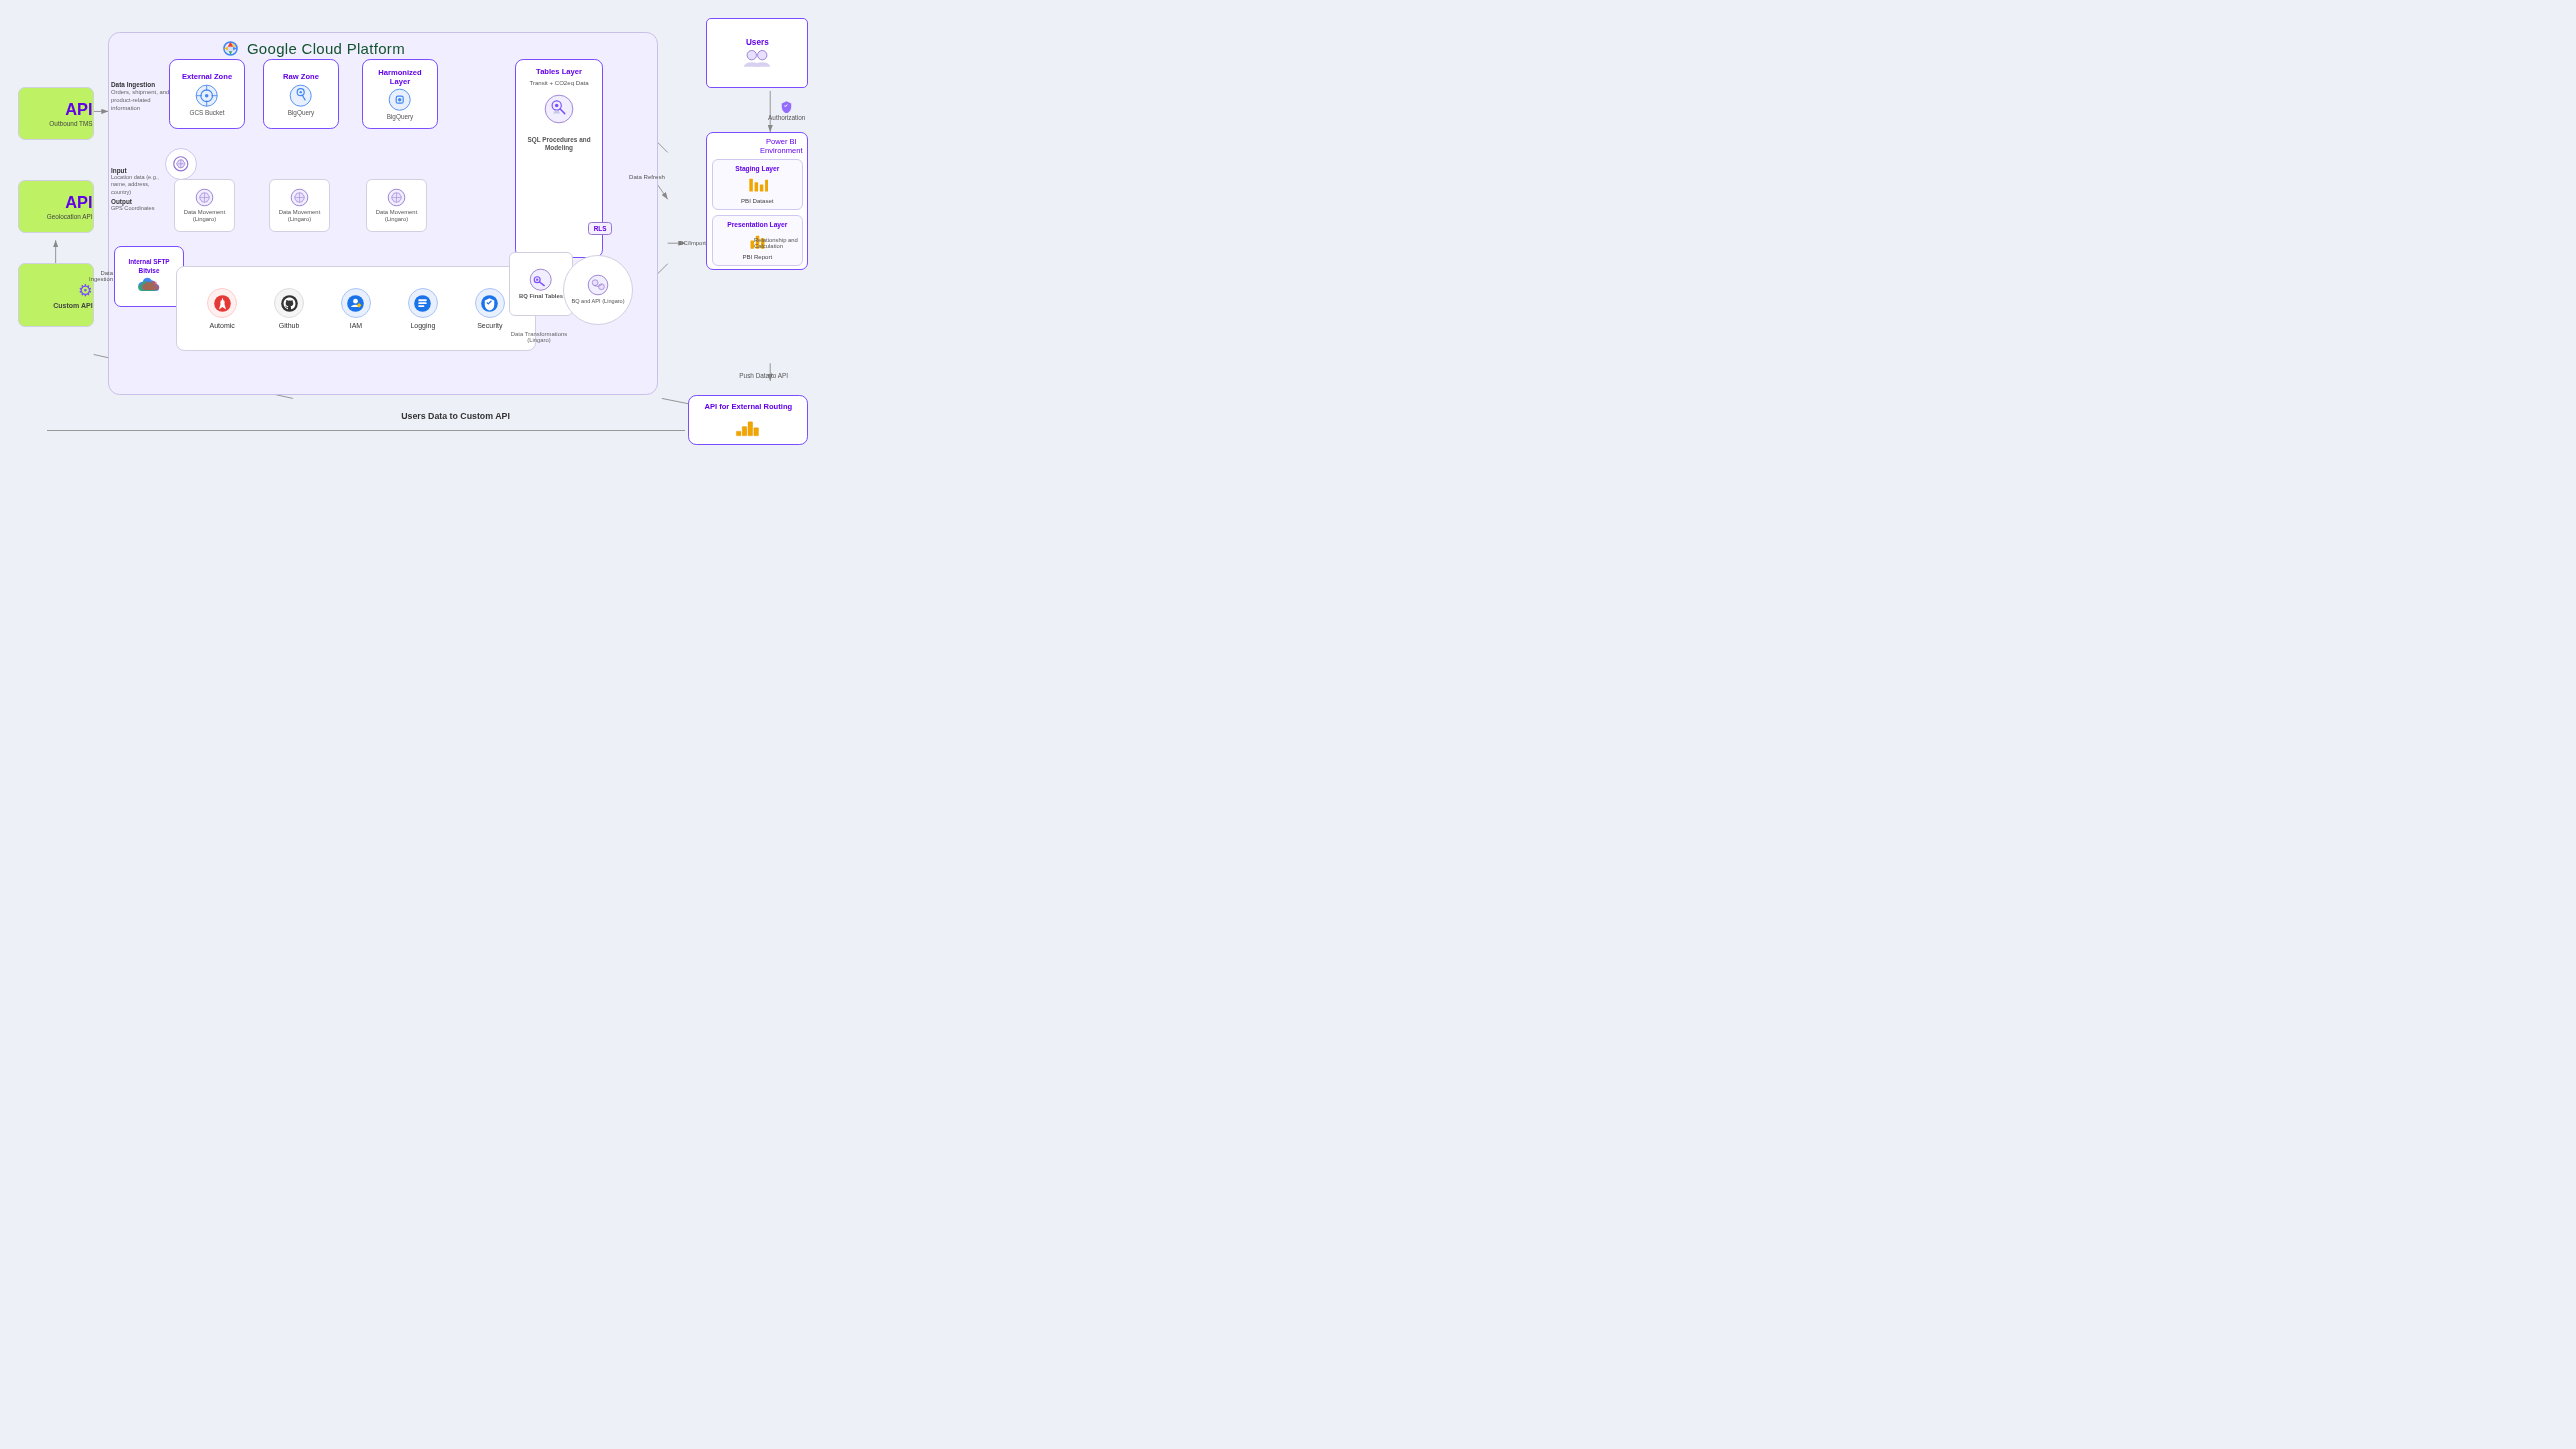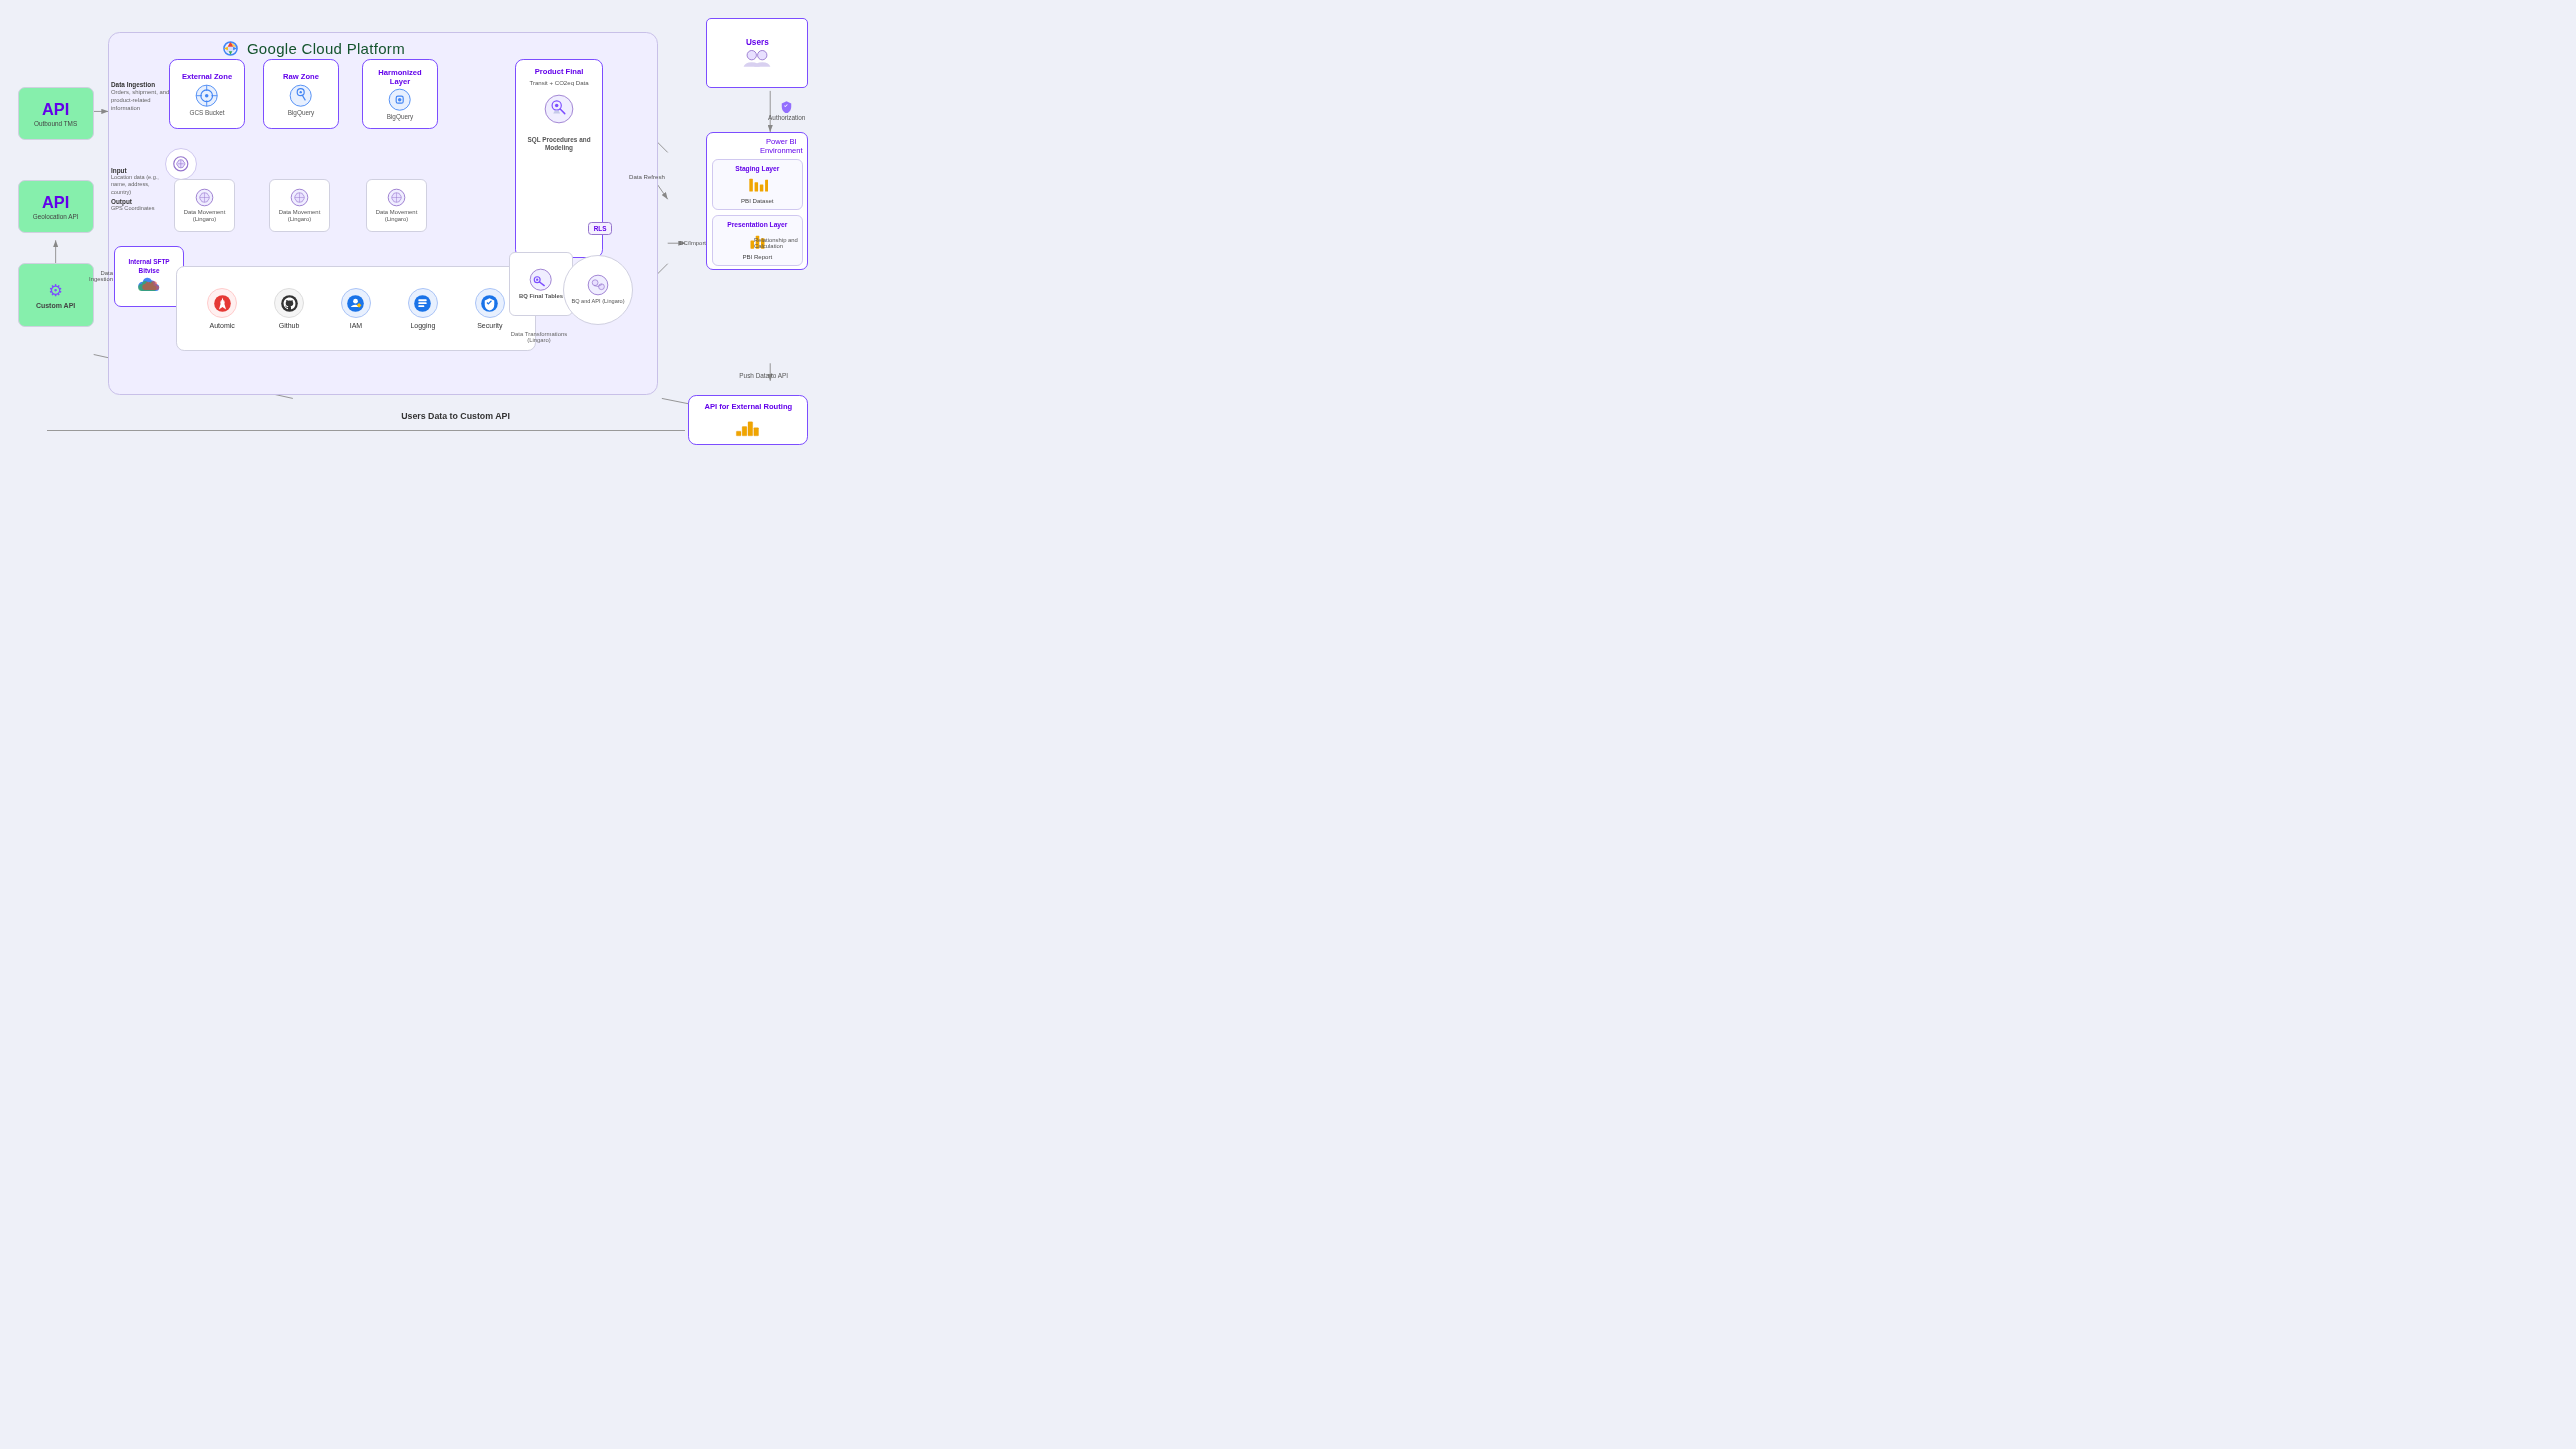--- a/index.html
+++ b/index.html
@@ -55,26 +55,26 @@
     .box-title {
       font-weight: 700;
       color: #6200ea;
       font-size: 7.6px;
       line-height: 1.3;
     }
 
     
     .api-box {
       position: absolute;
-      background: #86efac;
+      background: #bef264;
       border-radius: 7px;
       border: 0.9px solid #d0d0e0;
       display: flex;
       flex-direction: column;
-      align-items: center;
+      align-items: flex-end;
       justify-content: center;
       text-align: center;
       width: 76px;
       height: 53px;
     }
 
     .api-label {
       font-size: 16.4px;
       font-weight: 700;
       color: #6200ea;
@@ -441,21 +441,21 @@
     <div class="zone-title">Harmonized Layer</div>
     <svg width="23.4" height="23.4" viewBox="0 0 40 40">
       <circle cx="20" cy="20" r="18" fill="#e8f0fe" stroke="#4285f4" stroke-width="1.5"></circle>
       <rect x="14" y="14" width="12" height="12" rx="3" fill="none" stroke="#4285f4" stroke-width="2"></rect>
       <circle cx="20" cy="20" r="3" fill="#4285f4"></circle>
     </svg>
     <div class="zone-subtitle">BigQuery</div>
   </div>
 
   <div class="product-box">
-    <div class="box-title">Product Final</div>
+    <div class="box-title">Tables Layer</div>
     <div class="label-text" style="margin-top:2.3px;">Transit + CO2eq Data</div>
 
     <div style="margin-top:7px;">
       <svg width="30" height="30" viewBox="0 0 52 52">
         <circle cx="26" cy="26" r="24" fill="#f0eeff" stroke="#9575cd" stroke-width="1.5"></circle>
         <circle cx="22" cy="20" r="8" fill="none" stroke="#7c4dff" stroke-width="2"></circle>
         <circle cx="22" cy="20" r="3" fill="#7c4dff"></circle>
         <line x1="28" y1="26" x2="36" y2="34" stroke="#7c4dff" stroke-width="2.5" stroke-linecap="round"></line>
         <path d="M16 34 Q18 28 22 28 Q26 28 28 34" fill="#c5cae9" stroke="none"></path>
       </svg>

